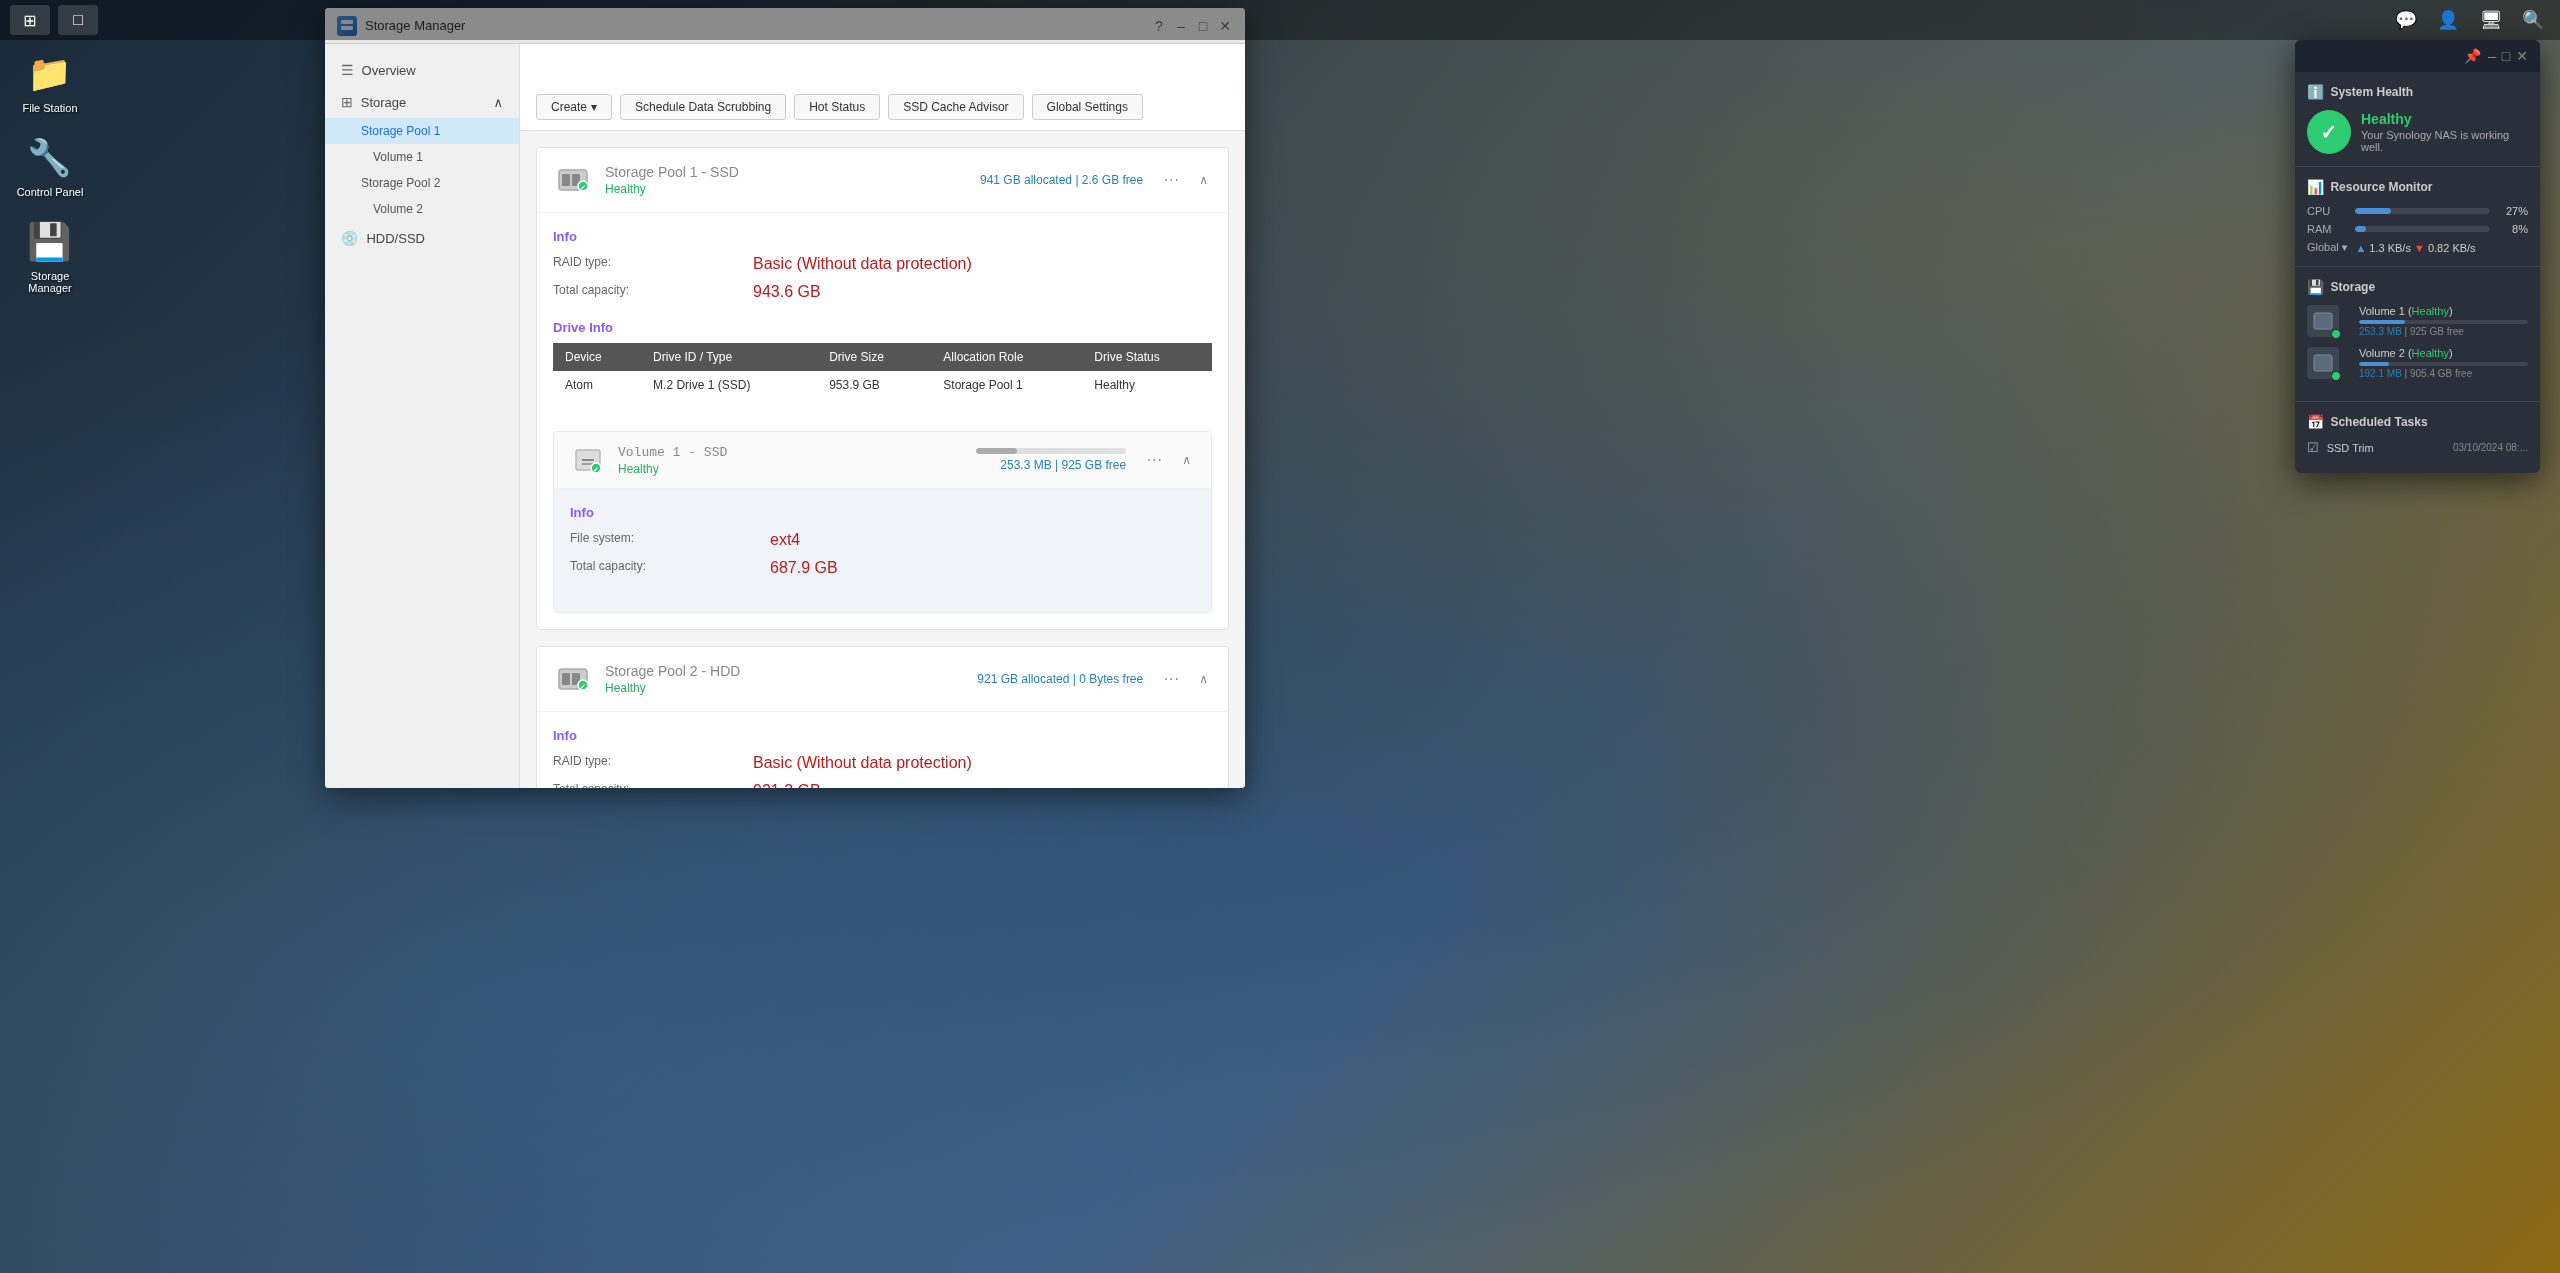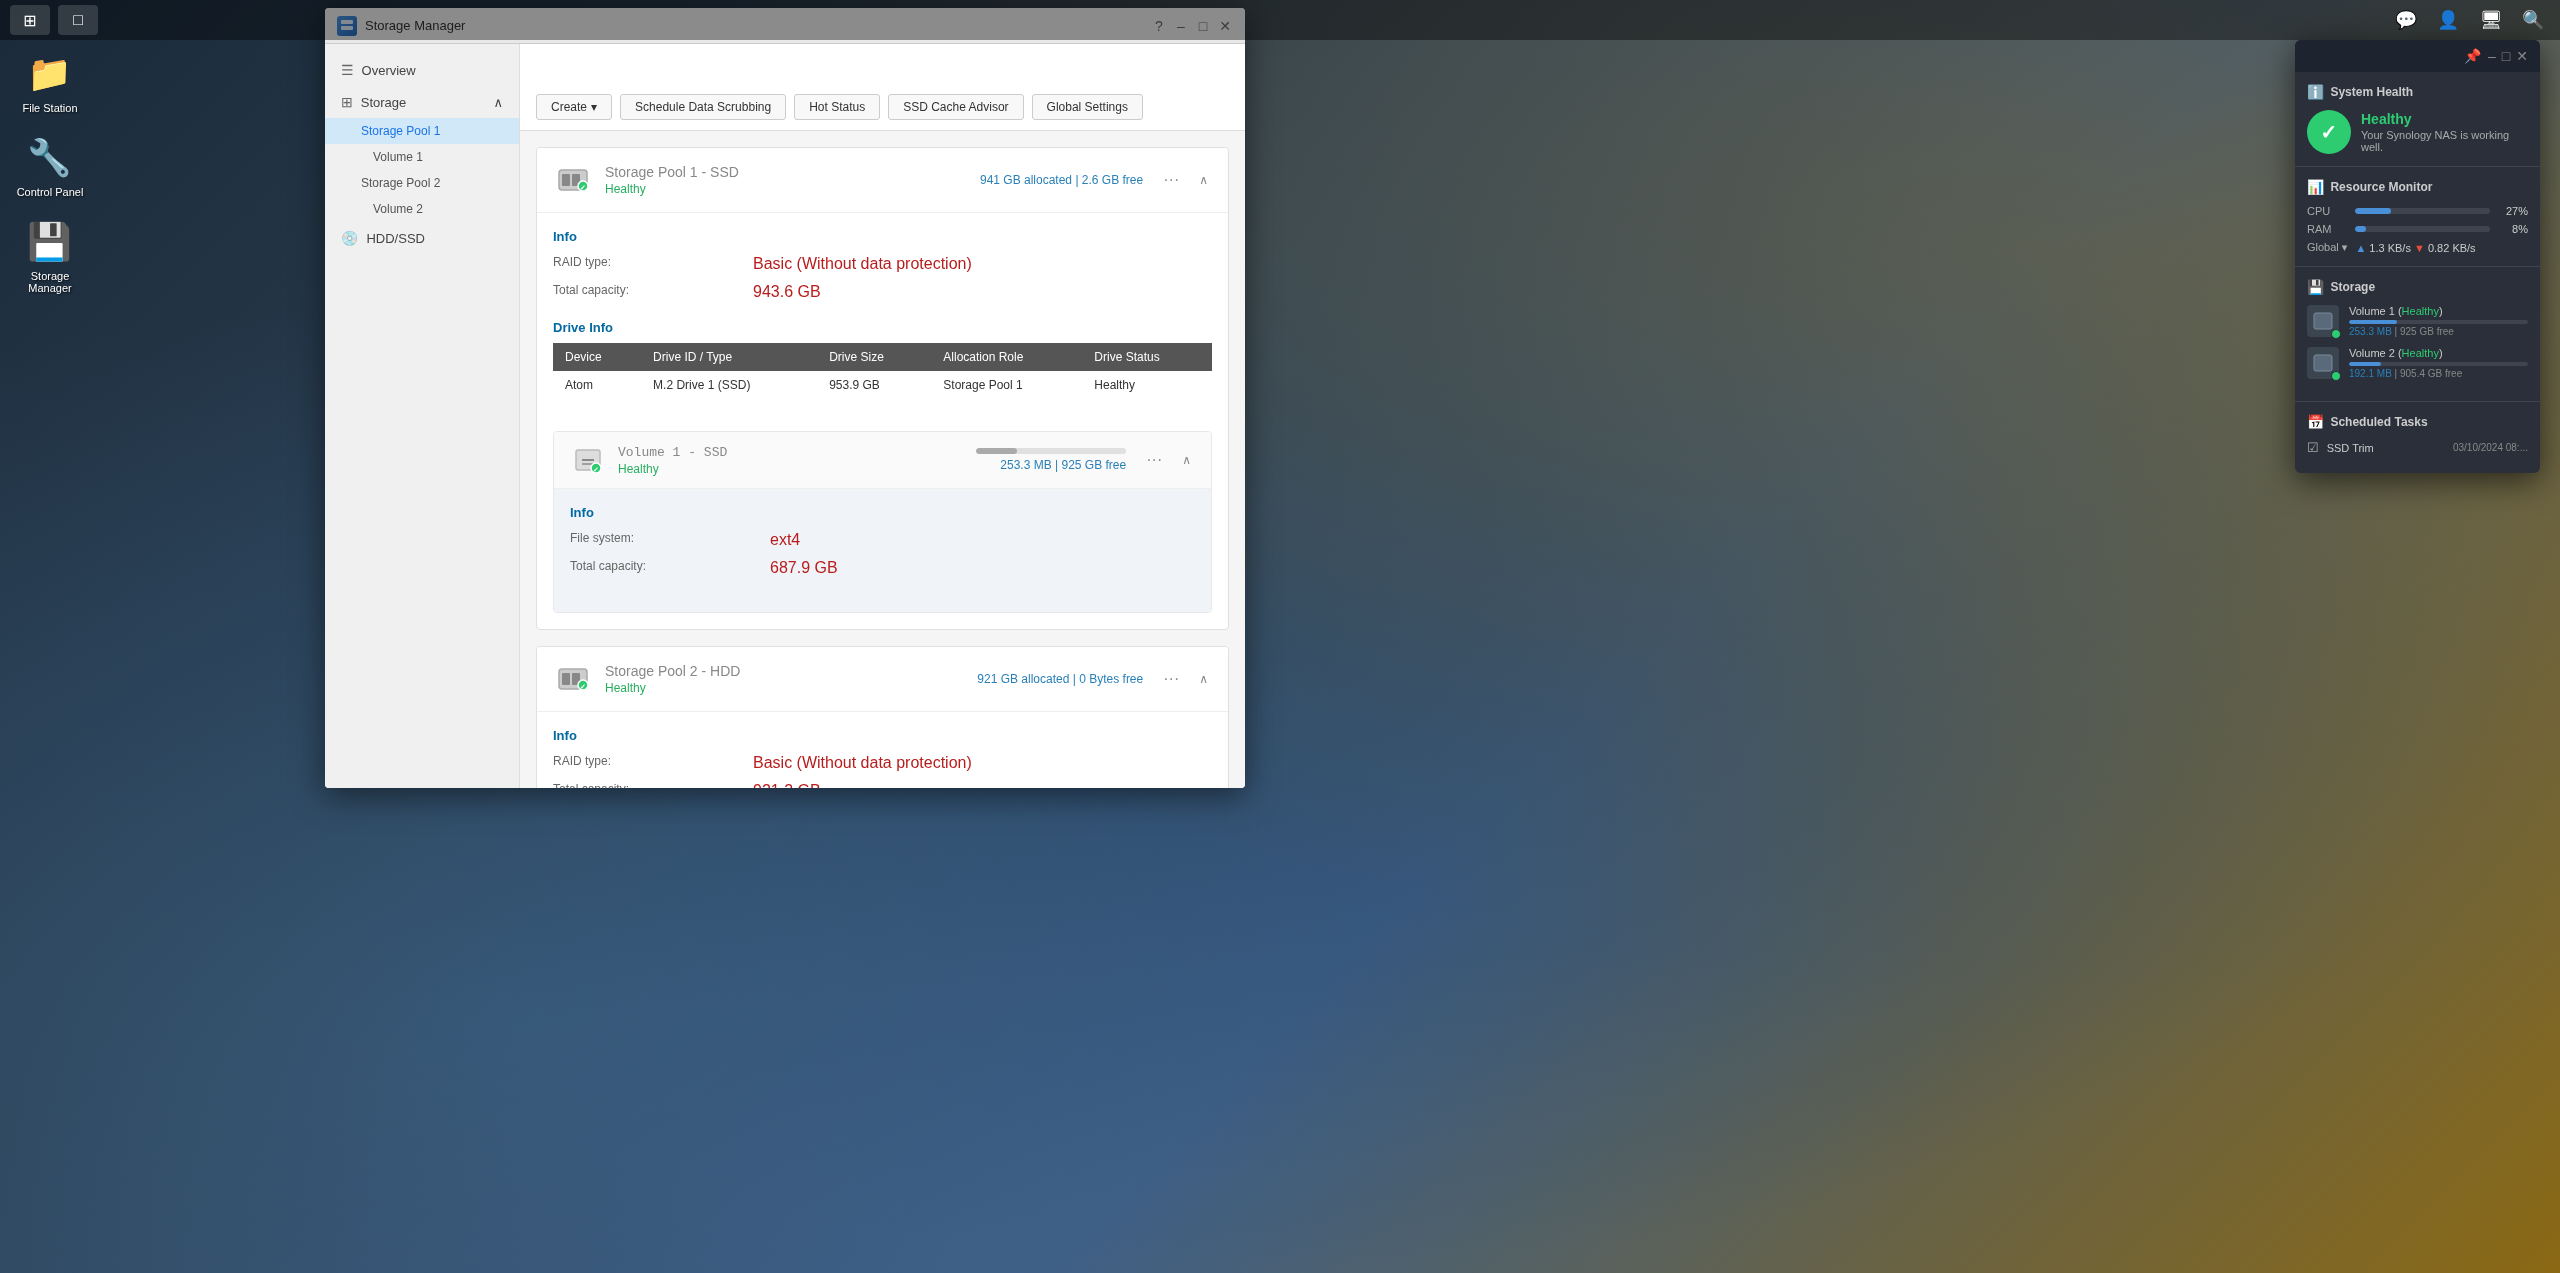--- a/index.html
+++ b/index.html
@@ -290,21 +290,21 @@
       color: #888;
       cursor: pointer;
       font-size: 12px;
       padding: 4px;
     }
 
     .pool-body { padding: 16px; }
     .section-title {
       font-size: 13px;
       font-weight: 600;
-      color: #0369a1;
+      color: #8b5cf6;
       margin-bottom: 8px;
     }
     .info-grid {
       display: grid;
       grid-template-columns: 200px 1fr;
       gap: 4px 0;
       margin-bottom: 16px;
     }
     .info-label { color: #666; font-size: 12px; padding: 3px 0; }
     .info-value { color: #b91c1c; font-size: 16px; padding: 3px 0; }
@@ -462,21 +462,21 @@
       margin-top: 4px;
     }
     .resource-total-label { color: #aaa; font-size: 11px; }
     .resource-total-vals { color: #ccc; font-size: 11px; }
     .up-arrow { color: #4a90d9; }
     .down-arrow { color: #e74c3c; }
 
     .storage-item {
       display: flex;
       align-items: center;
-      gap: 10px;
+      gap: 20px;
       margin-bottom: 10px;
     }
     .storage-vol-icon {
       width: 32px;
       height: 32px;
       background: #3a4550;
       border-radius: 4px;
       display: flex;
       align-items: center;
       justify-content: center;

